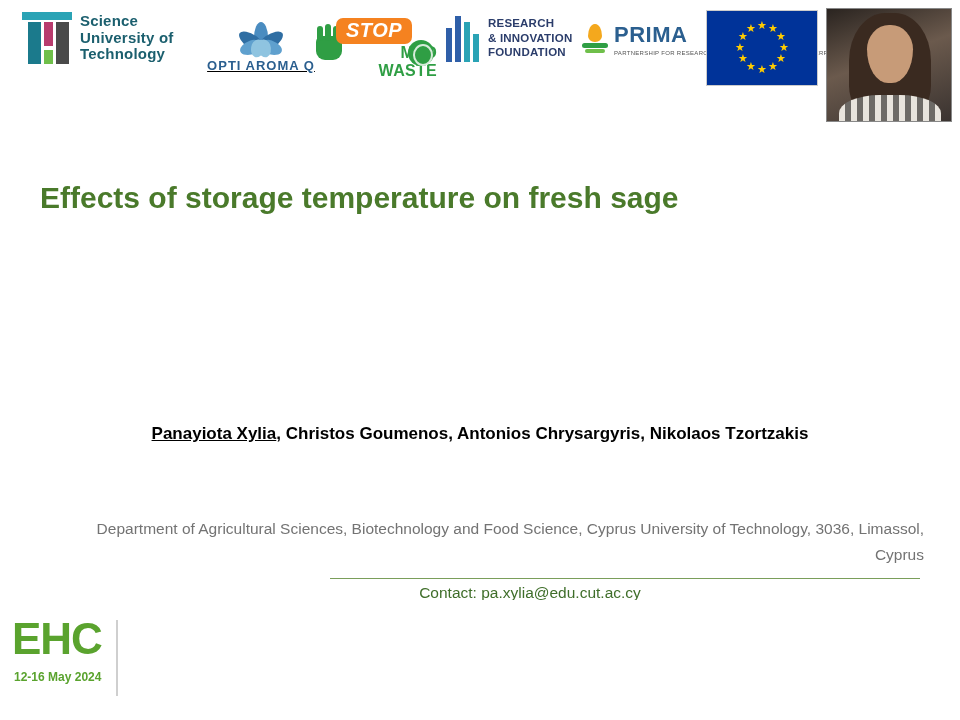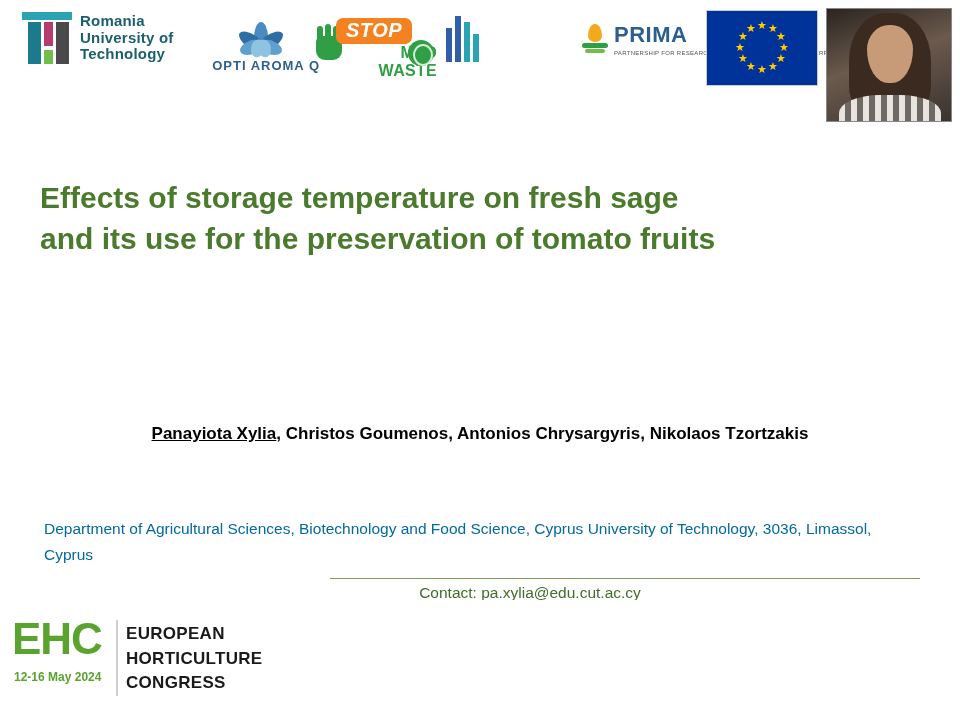--- a/index.html
+++ b/index.html
@@ -54,21 +54,22 @@
     line-height: 1.12;
     letter-spacing: .2px;
   }
 
   
   .opti-logo {
     position: absolute;
     left: 202px;
     top: 14px;
     width: 118px;
-    text-align: right;
+    text-align: center;
+    text-decoration: underline;
   }
   .opti-leaves {
     height: 42px;
     position: relative;
     margin-bottom: 2px;
   }
   .leaf {
     position: absolute;
     width: 14px;
     height: 26px;
@@ -316,23 +317,23 @@
   }
   .authors .presenter { text-decoration: underline; }
 
   
   .affiliation {
     position: absolute;
     top: 516px;
     left: 44px;
     width: 880px;
     font-size: 15.5px;
-    color: #0369a1;
+    color: #737373;
     line-height: 1.65;
-    text-align: left;
+    text-align: right;
   }
 
   
   .contact-rule {
     position: absolute;
     left: 330px;
     top: 578px;
     width: 590px;
     height: 1px;
     background: #7a9e5a;
@@ -409,21 +410,21 @@
 
   <div class="cut-logo">
     <div class="cut-mark">
       <span class="bar b1"></span>
         <span class="bar b2"></span>
         <span class="bar b3"></span>
       <span class="bar b4"></span>
         <span class="bar b5"></span>
     </div>
     <div class="cut-text">
-      <div>Romania</div>
+      <div>Science</div>
       <div>University of</div>
       <div>Technology</div>
     </div>
   </div>
 
   <div class="opti-logo">
     <div class="opti-leaves">
       <span class="leaf l1"></span>
         <span class="leaf l2"></span>
         <span class="leaf l3"></span>
@@ -446,20 +447,25 @@
     <div class="stop-sub">MED WASTE</div>
     <div class="stop-globe"></div>
   </div>
 
   <div class="rif-logo">
     <div class="rif-bars">
       <span class="s1"></span>
         <span class="s2"></span>
         <span class="s3"></span>
         <span class="s4"></span>
+    </div>
+    <div class="rif-text">
+      <div>RESEARCH</div>
+      <div>&amp; INNOVATION</div>
+      <div>FOUNDATION</div>
     </div>
   </div>
 
   <div class="prima-logo">
     <div class="prima-mark">
       <span class="drop"></span>
         <span class="wave"></span>
         <span class="wave2"></span>
     </div>
     <div>
@@ -485,39 +491,33 @@
 
   <div class="speaker-photo">
     <span class="hair"></span>
       <span class="face"></span>
       <span class="shirt"></span>
   </div>
 </div>
 
 <div class="title">
   <div>Effects of storage temperature on fresh sage</div>
-  <div>and its use for the preservation of tomato fruits</div>
 </div>
 
 <div class="authors">
   <span class="presenter">Panayiota Xylia</span><span>, Christos Goumenos, Antonios Chrysargyris, Nikolaos Tzortzakis</span>
 </div>
 
 <div class="affiliation">Department of Agricultural Sciences, Biotechnology and Food Science, Cyprus University of Technology, 3036, Limassol, Cyprus</div>
 
 <div class="contact-rule"></div>
 <div class="contact">Contact: pa.xylia@edu.cut.ac.cy</div>
 
 <div class="bottom-strip">
 
   <div class="ehc-logo">
     <div class="ehc-mark">EHC</div>
     <div class="ehc-date">12-16 May 2024</div>
     <div class="ehc-city">Bucharest, Romania</div>
     <div class="ehc-divider"></div>
-    <div class="ehc-words">
-      <div>EUROPEAN</div>
-      <div>HORTICULTURE</div>
-      <div>CONGRESS</div>
-    </div>
   </div>
 
 </div>
 
 </body></html>

